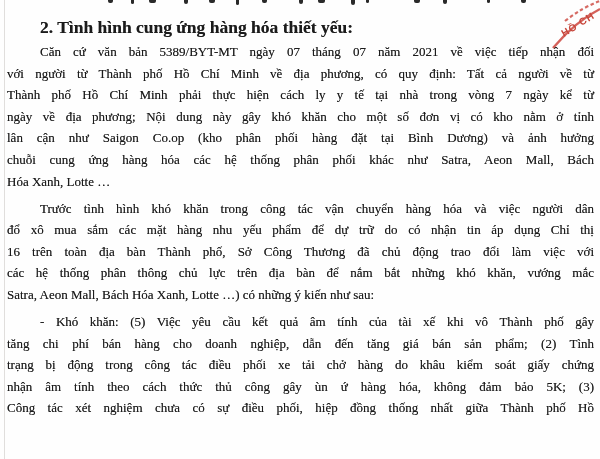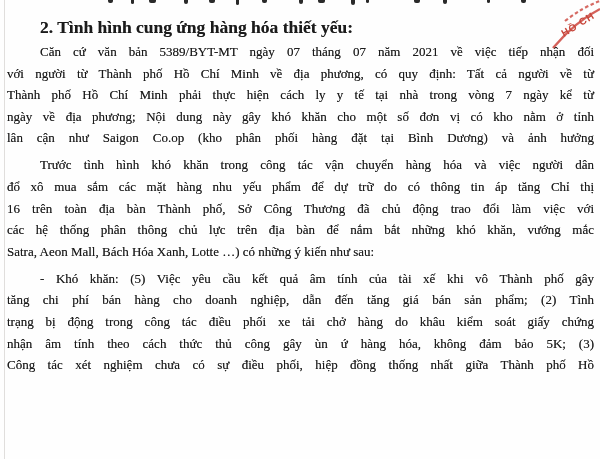--- a/index.html
+++ b/index.html
@@ -98,25 +98,27 @@
   <div class="doc">
 
     <div class="heading">2. Tình hình cung ứng hàng hóa thiết yếu:</div>
 
     <div class="para">
       <div class="line indent">Căn cứ văn bản 5389/BYT-MT ngày 07 tháng 07 năm 2021 về việc tiếp nhận đối</div>
       <div class="line">với người từ Thành phố Hồ Chí Minh về địa phương, có quy định: Tất cả người về từ</div>
       <div class="line">Thành phố Hồ Chí Minh phải thực hiện cách ly y tế tại nhà trong vòng 7 ngày kể từ</div>
       <div class="line">ngày về địa phương; Nội dung này gây khó khăn cho một số đơn vị có kho nằm ở tỉnh</div>
       <div class="line">lân cận như Saigon Co.op (kho phân phối hàng đặt tại Bình Dương) và ảnh hưởng</div>
+      <div class="line">chuỗi cung ứng hàng hóa các hệ thống phân phối khác như Satra, Aeon Mall, Bách</div>
+      <div class="line left">Hóa Xanh, Lotte …</div>
     </div>
 
     <div class="para">
       <div class="line indent">Trước tình hình khó khăn trong công tác vận chuyển hàng hóa và việc người dân</div>
-      <div class="line">đổ xô mua sắm các mặt hàng nhu yếu phẩm để dự trữ do có thông tin áp tăng Chỉ thị</div>
+      <div class="line">đổ xô mua sắm các mặt hàng nhu yếu phẩm để dự trữ do có nhận tin áp dụng Chỉ thị</div>
       <div class="line">16 trên toàn địa bàn Thành phố, Sở Công Thương đã chủ động trao đổi làm việc với</div>
       <div class="line">các hệ thống phân thông chủ lực trên địa bàn để nắm bắt những khó khăn, vướng mắc</div>
       <div class="line left">Satra, Aeon Mall, Bách Hóa Xanh, Lotte …) có những ý kiến như sau:</div>
     </div>
 
     <div class="para">
       <div class="line indent">- Khó khăn: (5) Việc yêu cầu kết quả âm tính của tài xế khi vô Thành phố gây</div>
       <div class="line">tăng chi phí bán hàng cho doanh nghiệp, dẫn đến tăng giá bán sản phẩm; (2) Tình</div>
       <div class="line">trạng bị động trong công tác điều phối xe tải chở hàng do khâu kiểm soát giấy chứng</div>
       <div class="line">nhận âm tính theo cách thức thủ công gây ùn ứ hàng hóa, không đảm bảo 5K; (3)</div>

